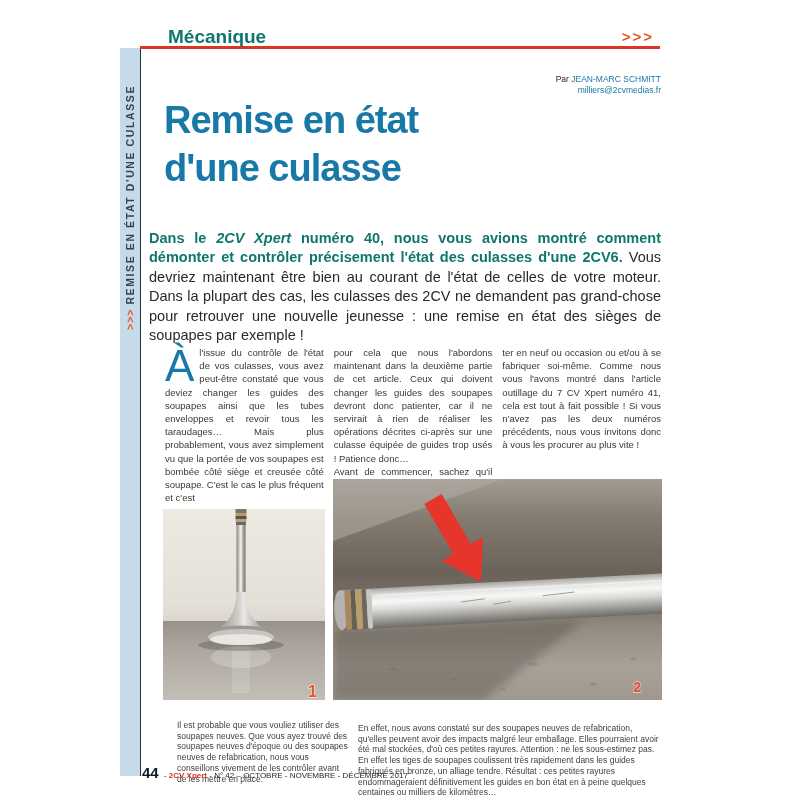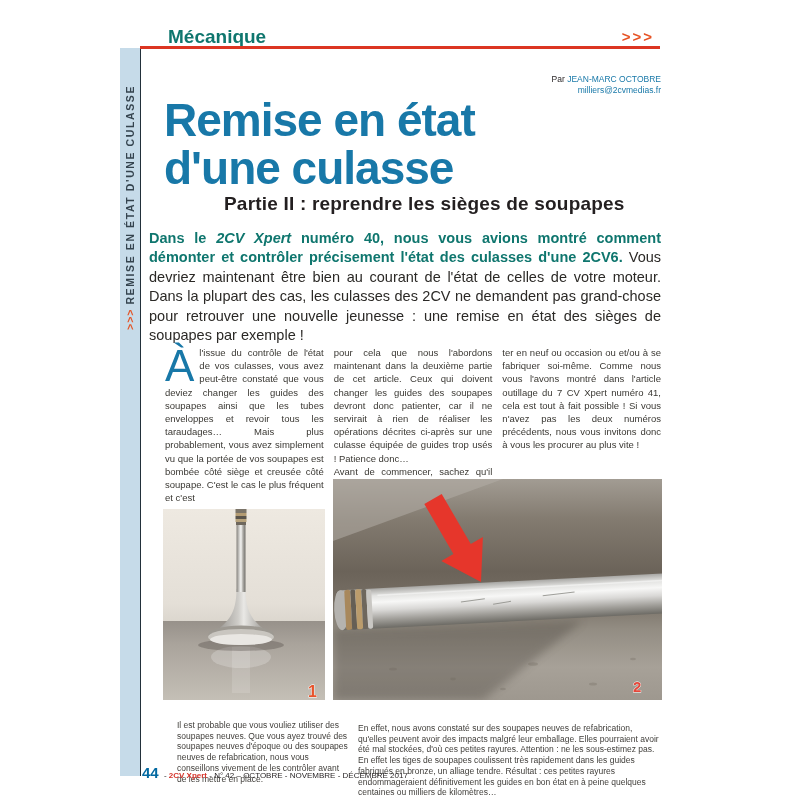--- a/index.html
+++ b/index.html
@@ -23,21 +23,21 @@
          font-size:15px;font-weight:700;letter-spacing:2px;color:#e65325;}
   .rule{position:absolute;left:140px;top:46px;width:520px;height:2.5px;background:#dc3522;}
 
   
   .byline{position:absolute;left:440px;top:74px;width:221px;text-align:right;
           font-size:8.5px;line-height:11px;color:#231f20;}
   .byline .name{color:#1878a8;}
   .byline .email{color:#1878a8;display:block;}
 
   
-  .title{position:absolute;left:164px;top:96px;font-size:46px;line-height:48px;
+  .title{position:absolute;left:164px;top:96px;font-size:38px;line-height:48px;
          font-weight:700;color:#1878a8;letter-spacing:-1px;}
   .subtitle{position:absolute;left:224px;top:193px;font-size:19px;font-weight:700;
          color:#231f20;letter-spacing:0.2px;}
 
   
   .intro{position:absolute;left:149px;top:229px;width:512px;font-size:14.5px;
          line-height:19.4px;text-align:justify;color:#2b2926;}
   .intro .lead{color:#0f766e;font-weight:700;}
   .intro .lead .it{font-style:italic;}
 
@@ -56,47 +56,46 @@
   .photo2{left:333px;top:479px;width:329px;height:221px;}
 
   
   .caption{position:absolute;font-size:8.5px;line-height:10.7px;color:#403e3a;}
   .cap1{left:177px;top:704px;width:172px;margin-top:16px;}
   .cap2{left:358px;top:723px;width:304px;}
 
   
   .footer{position:absolute;left:142px;top:764px;display:flex;align-items:baseline;
           font-size:8px;color:#231f20;white-space:pre;}
-  .footer .num{font-size:15px;font-weight:700;color:#0369a1;margin-right:3px;}
+  .footer .num{font-size:15px;font-weight:700;color:#0f172a;margin-right:3px;}
   .footer .brand{color:#d6332a;font-weight:700;}
 </style>
 </head>
 <body>
 
 <div class="page">
 
   <div class="strip"></div>
   <div class="strip-text">
     <span class="arrows">&gt;&gt;&gt;</span><span>REMISE EN ÉTAT D'UNE CULASSE</span>
   </div>
 
   <div class="section-title">Mécanique</div>
   <div class="header-arrows">&gt;&gt;&gt;</div>
   <div class="rule"></div>
 
   <div class="byline">
-    <span>Par </span><span class="name">JEAN-MARC OCTOBRE</span>
+    <span>Par </span><span class="name">JEAN-MARC SCHMITT</span>
     <span class="email">milliers@2cvmedias.fr</span>
   </div>
 
   <div class="title">
     <div>Remise en état</div>
     <div>d'une culasse</div>
   </div>
-  <div class="subtitle">Partie II : reprendre les sièges de soupapes</div>
 
   <div class="intro">
     <span class="lead"><span>Dans le </span><span class="it">2CV Xpert</span><span> numéro 40, nous vous avions montré comment démonter et contrôler précisement l'état des culasses d'une 2CV6.</span></span><span> Vous devriez maintenant être bien au courant de l'état de celles de votre moteur. Dans la plupart des cas, les culasses des 2CV ne demandent pas grand-chose pour retrouver une nouvelle jeunesse : une remise en état des sièges de soupapes par exemple !</span>
   </div>
 
   <div class="cols">
     <div class="col">
       <p><span class="dropcap">À</span><span>l'issue du contrôle de l'état de vos culasses, vous avez peut-être constaté que vous deviez changer les guides des soupapes ainsi que les tubes enveloppes et revoir tous les taraudages… Mais plus probablement, vous avez simplement vu que la portée de vos soupapes est bombée côté siège et creusée côté soupape. C'est le cas le plus fréquent et c'est</span></p>
     </div>
     <div class="col">

